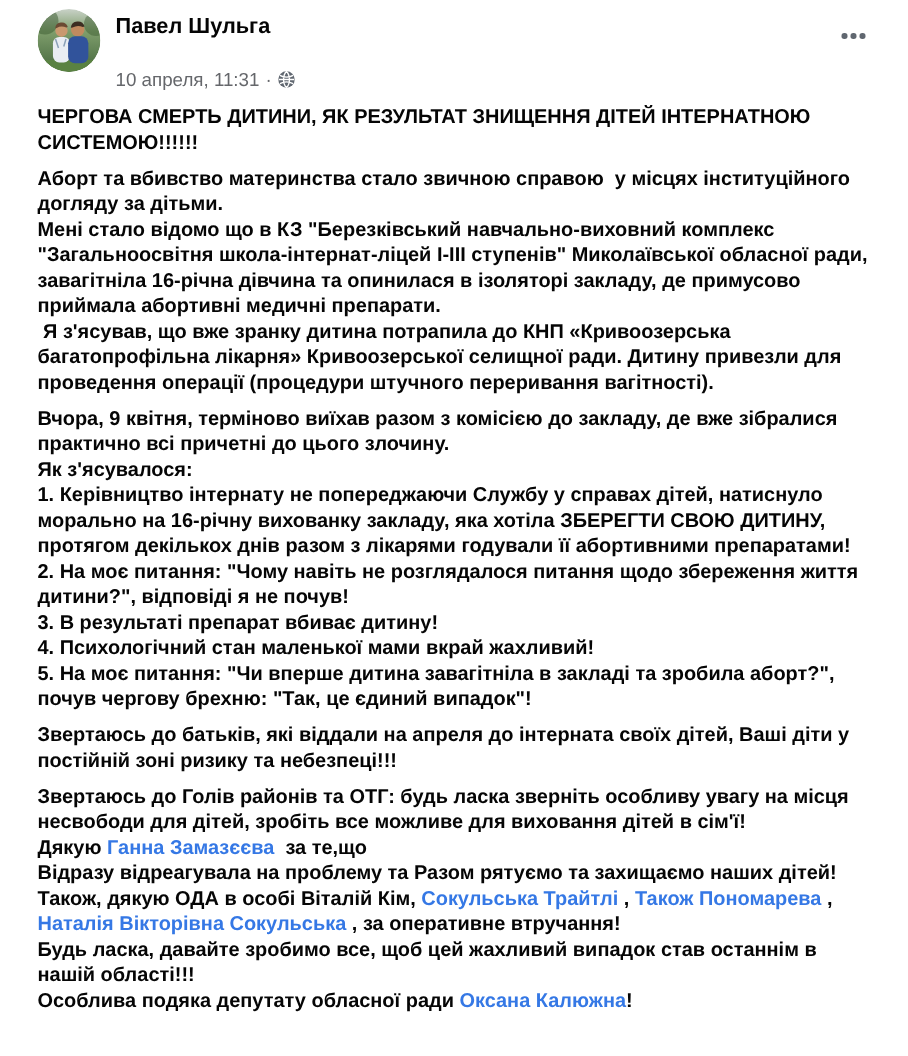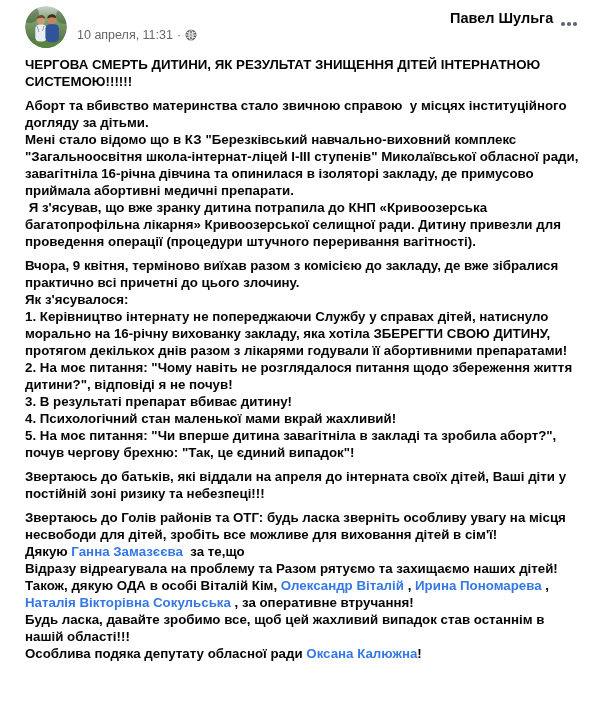--- a/index.html
+++ b/index.html
@@ -15,21 +15,20 @@
     min-height: 704px;
     background: var(--bg);
     font-family: "Liberation Sans", "DejaVu Sans", sans-serif;
     color: var(--text);
     position: relative;
   }
   .post-header {
     display: flex;
     align-items: flex-start;
     padding: 6px 20px 0 25px;
-    text-align: right;
   }
   .avatar {
     width: 42px;
     height: 42px;
     border-radius: 50%;
     overflow: hidden;
     flex: 0 0 auto;
     cursor: pointer;
   }
   .avatar svg { display: block; }
@@ -45,21 +44,21 @@
     color: var(--text);
     cursor: pointer;
   }
   .meta {
     display: flex;
     align-items: center;
     gap: 4px;
     font-size: 12.5px;
     line-height: 16px;
     color: var(--secondary);
-    margin-top: 0;
+    margin-top: 18px;
   }
   .meta .timestamp { cursor: pointer; }
   .globe { display: inline-flex; align-items: center; }
   .options-btn {
     flex: 0 0 auto;
     border: none;
     background: transparent;
     padding: 8px;
     margin-top: 8px;
     border-radius: 50%;
@@ -163,18 +162,18 @@
 Як з'ясувалося:
 1. Керівництво інтернату не попереджаючи Службу у справах дітей, натиснуло морально на 16-річну вихованку закладу, яка хотіла ЗБЕРЕГТИ СВОЮ ДИТИНУ, протягом декількох днів разом з лікарями годували її абортивними препаратами!
 2. На моє питання: "Чому навіть не розглядалося питання щодо збереження життя дитини?", відповіді я не почув!
 3. В результаті препарат вбиває дитину!
 4. Психологічний стан маленької мами вкрай жахливий!
 5. На моє питання: "Чи вперше дитина завагітніла в закладі та зробила аборт?", почув чергову брехню: "Так, це єдиний випадок"!</span></div>
       <div class="paragraph"><span>Звертаюсь до батьків, які віддали на апреля до інтерната своїх дітей, Ваші діти у постійній зоні ризику та небезпеці!!!</span></div>
       <div class="paragraph"><span>Звертаюсь до Голів районів та ОТГ: будь ласка зверніть особливу увагу на місця несвободи для дітей, зробіть все можливе для виховання дітей в сім'ї!
 Дякую </span><a href="#" class="profile-link">Ганна Замазєєва</a><span>  за те,що
 Відразу відреагувала на проблему та Разом рятуємо та захищаємо наших дітей!
-Також, дякую ОДА в особі Віталій Кім, </span><a href="#" class="profile-link">Олександр Віталій</a><span> , </span><a href="#" class="profile-link">Ирина Пономарева</a><span> , </span><a href="#" class="profile-link">Наталія Вікторівна Сокульська</a><span> , за оперативне втручання!
+Також, дякую ОДА в особі Віталій Кім, </span><a href="#" class="profile-link">Сокульська Трайтлі</a><span> , </span><a href="#" class="profile-link">Також Пономарева</a><span> , </span><a href="#" class="profile-link">Наталія Вікторівна Сокульська</a><span> , за оперативне втручання!
 Будь ласка, давайте зробимо все, щоб цей жахливий випадок став останнім в нашій області!!!
 Особлива подяка депутату обласної ради </span><a href="#" class="profile-link">Оксана Калюжна</a><span>!</span></div>
     </div>
 
 </div>
 
 </body></html>

